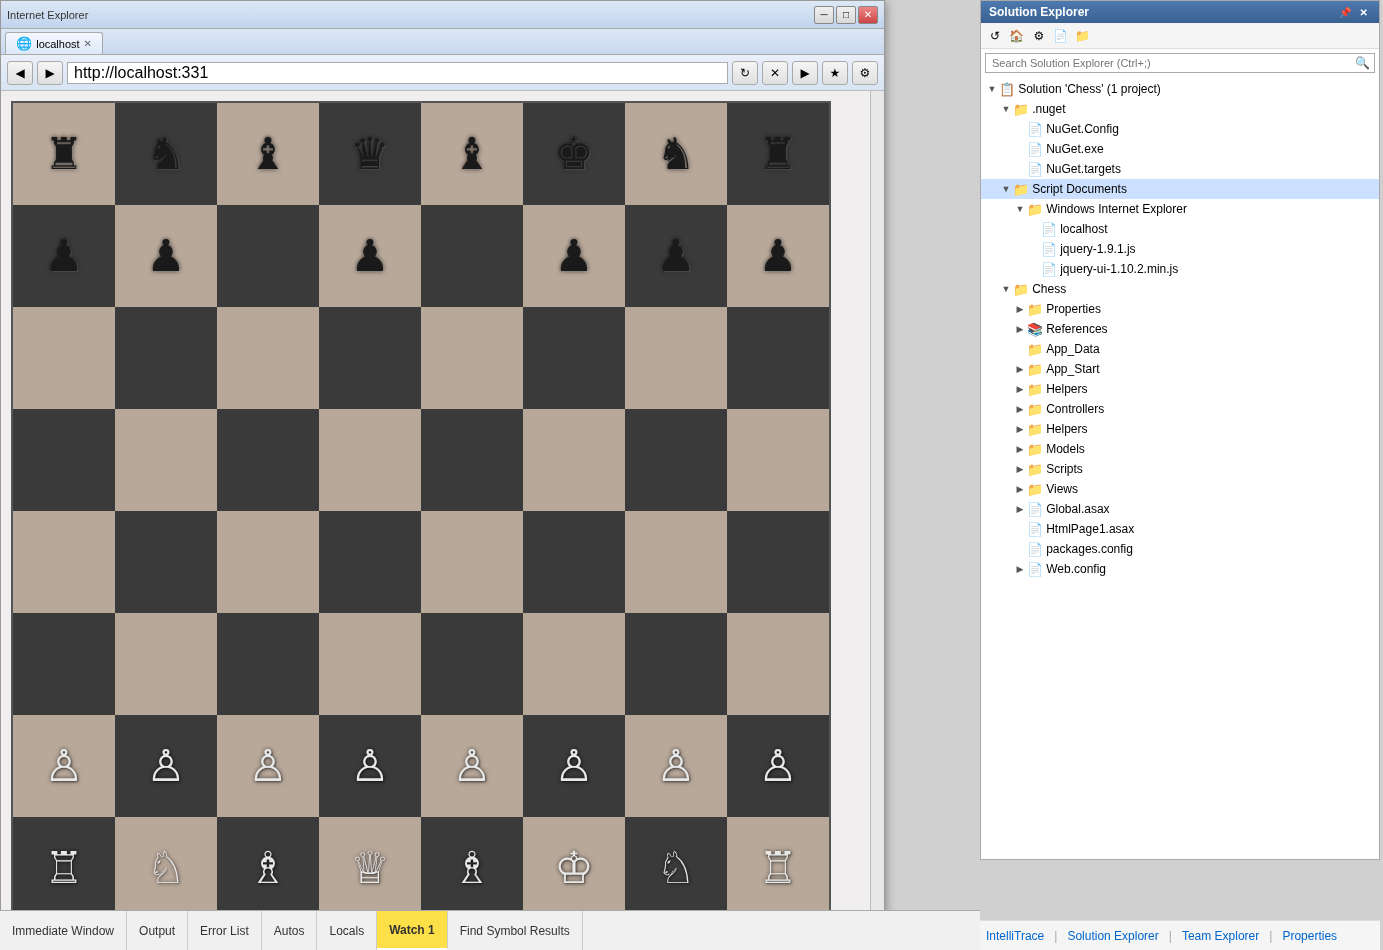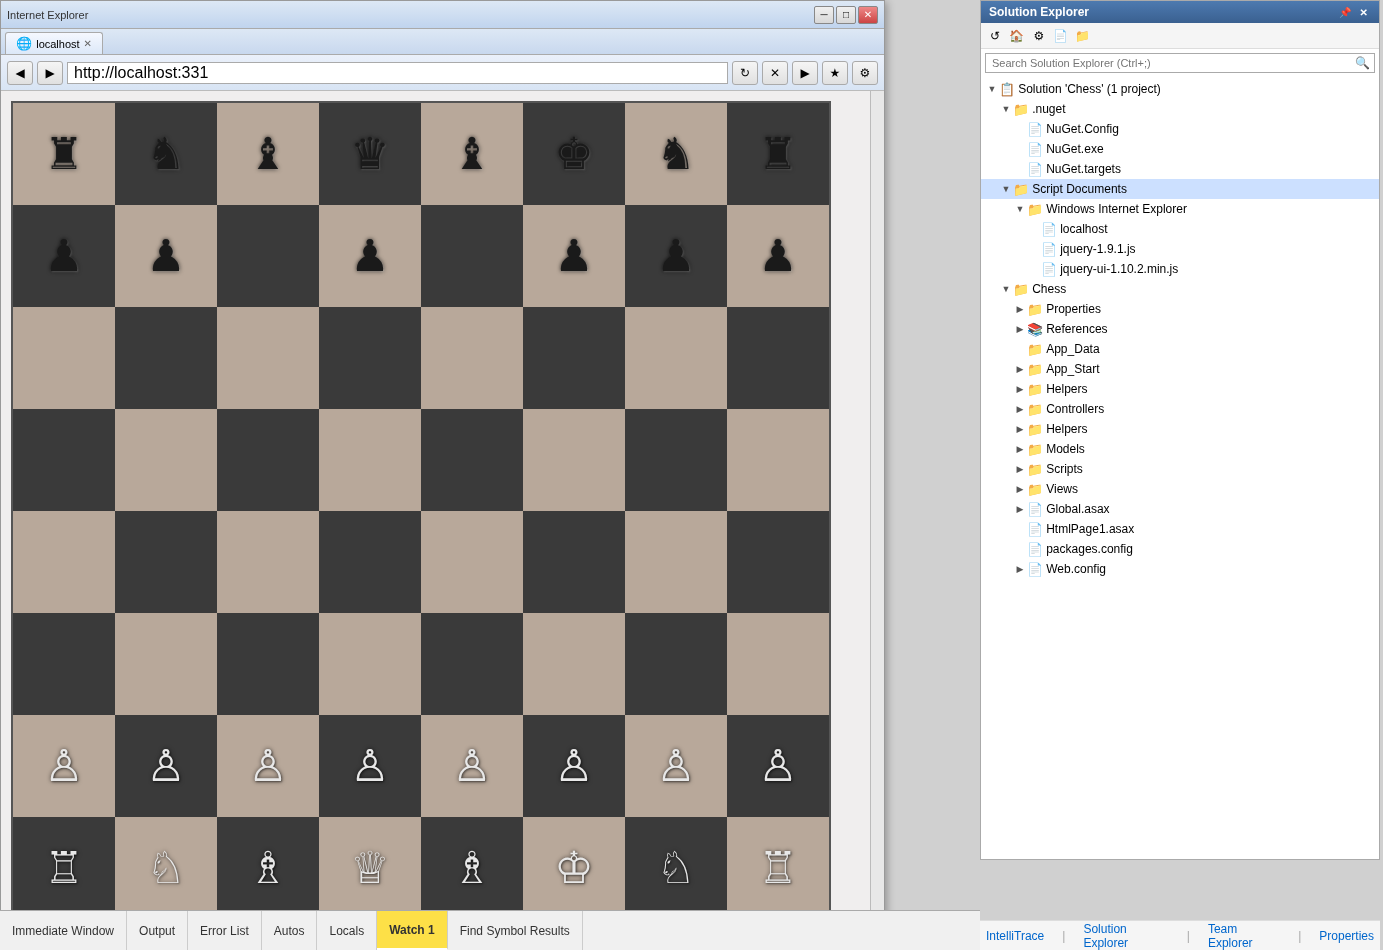--- a/index.html
+++ b/index.html
@@ -648,21 +648,21 @@
       <div class="bottom-tab">Output</div>
       <div class="bottom-tab">Error List</div>
       <div class="bottom-tab">Autos</div>
       <div class="bottom-tab">Locals</div>
       <div class="bottom-tab active">Watch 1</div>
       <div class="bottom-tab">Find Symbol Results</div>
     </div>
 </div>
 
 <div class="se-linkbar">
-  <span id="se-links" style="display:flex; gap:18px; align-items:center;">
+  <span id="se-links" style="display:flex; gap:10px; align-items:center;">
       <span class="se-link">IntelliTrace</span>
       <span class="se-link-sep">|</span>
       <span class="se-link">Solution Explorer</span>
       <span class="se-link-sep">|</span>
       <span class="se-link">Team Explorer</span>
       <span class="se-link-sep">|</span>
       <span class="se-link">Properties</span>
     </span>
 </div>
 

